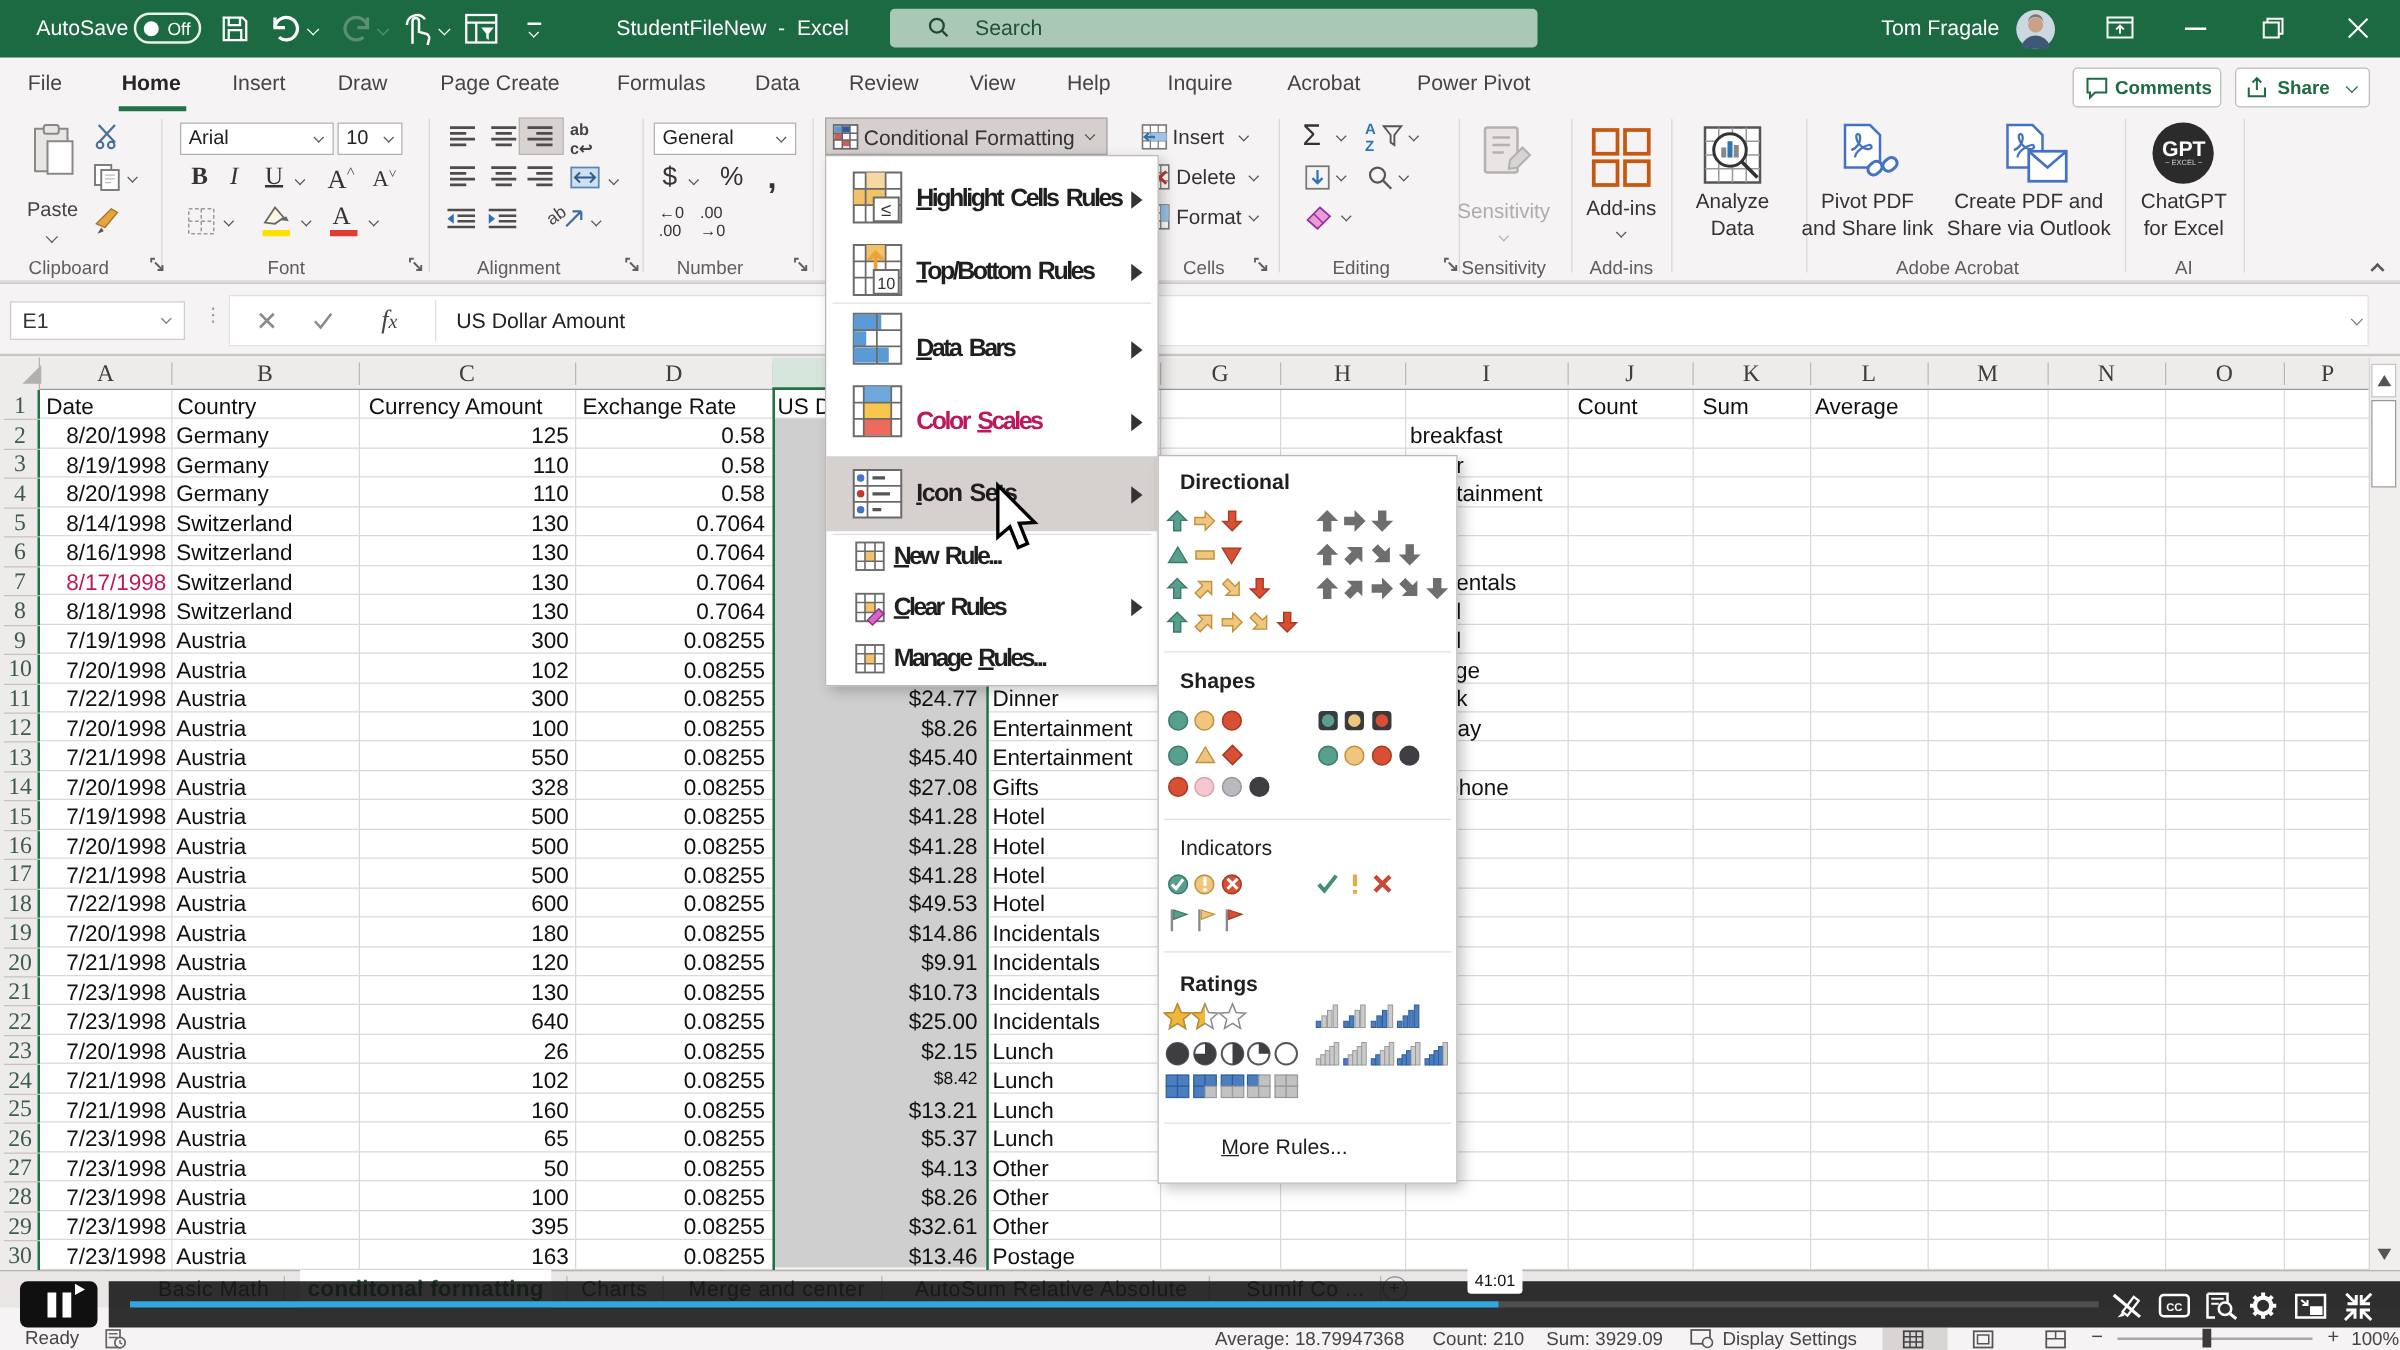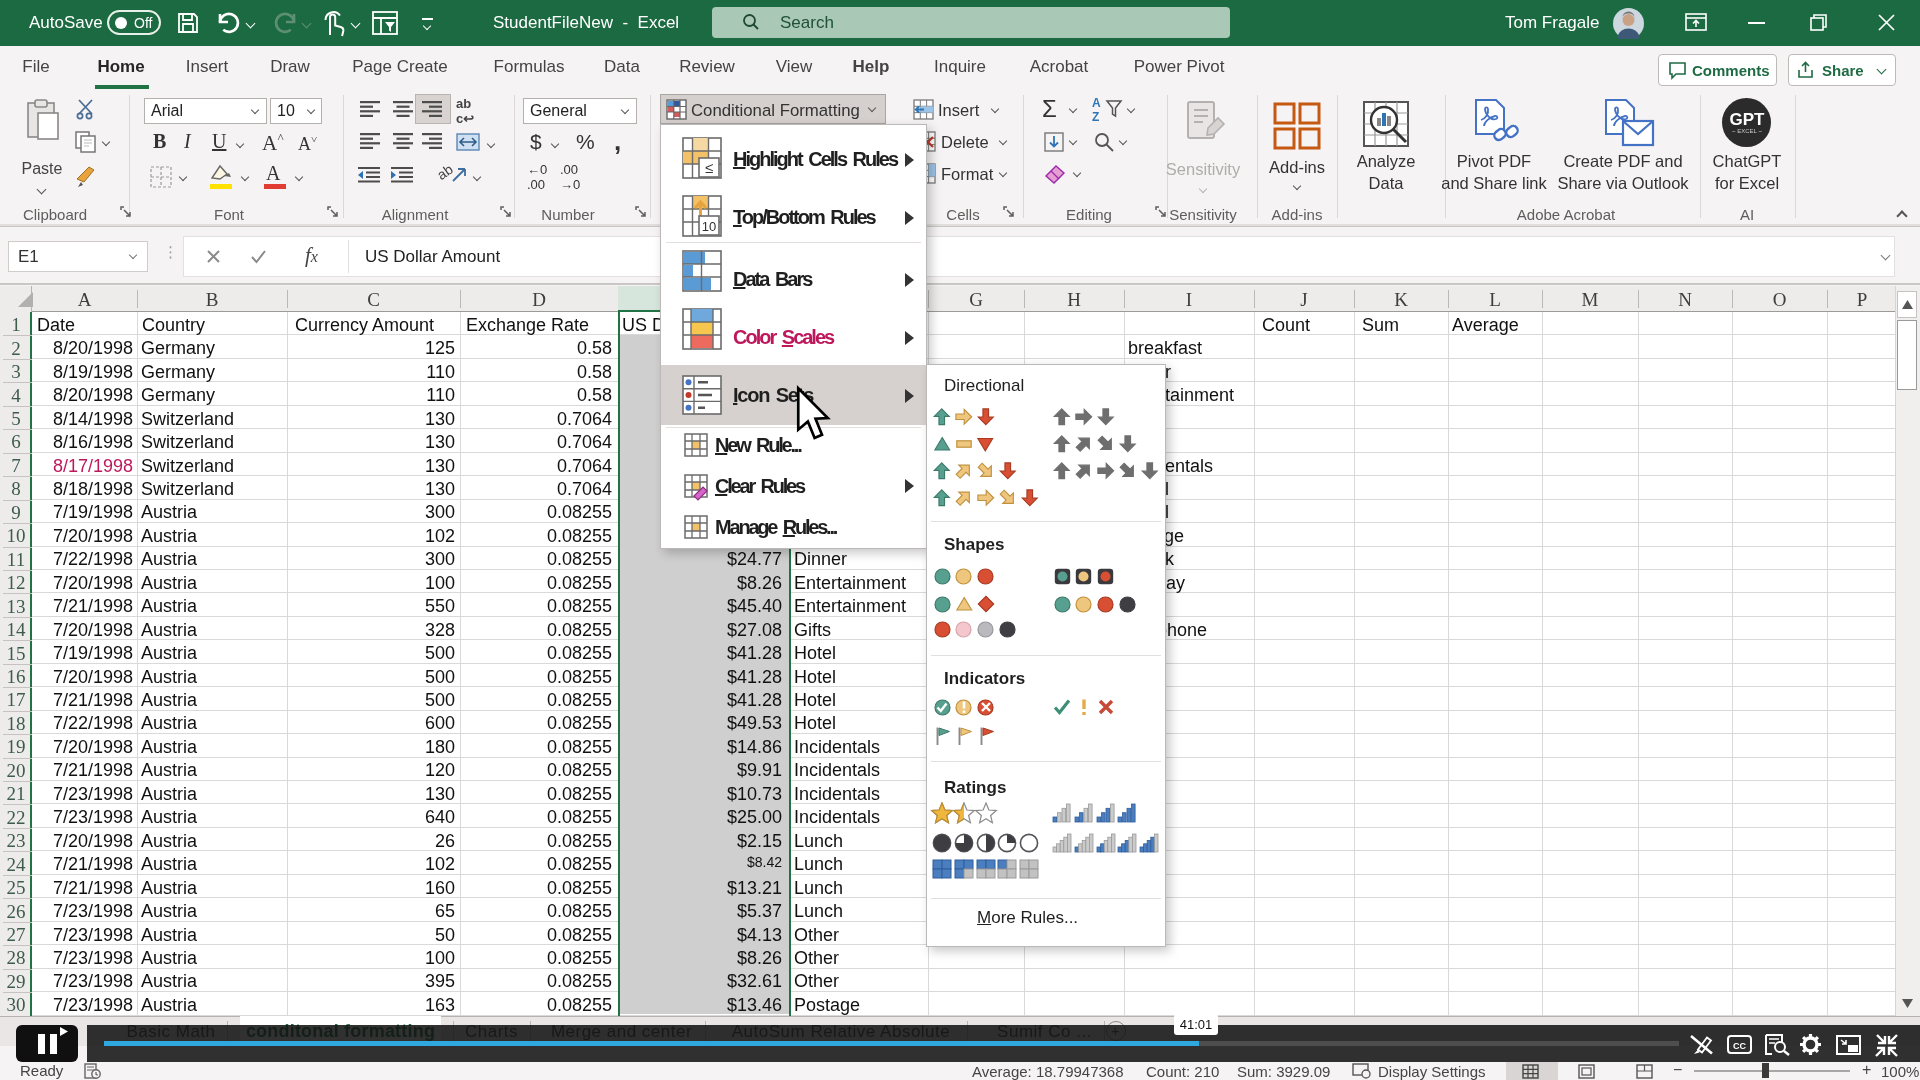--- a/index.html
+++ b/index.html
@@ -71,21 +71,21 @@
     </svg>
 <div class="t" style="left:36px;top:57px;font-size:17px;color:#444;font-weight:normal;transform:translateX(-50%)">File</div>
 <div class="t" style="left:121px;top:57px;font-size:17px;color:#262626;font-weight:bold;transform:translateX(-50%)">Home</div>
 <div class="t" style="left:207px;top:57px;font-size:17px;color:#444;font-weight:normal;transform:translateX(-50%)">Insert</div>
 <div class="t" style="left:290px;top:57px;font-size:17px;color:#444;font-weight:normal;transform:translateX(-50%)">Draw</div>
 <div class="t" style="left:400px;top:57px;font-size:17px;color:#444;font-weight:normal;transform:translateX(-50%)">Page Create</div>
 <div class="t" style="left:529px;top:57px;font-size:17px;color:#444;font-weight:normal;transform:translateX(-50%)">Formulas</div>
 <div class="t" style="left:622px;top:57px;font-size:17px;color:#444;font-weight:normal;transform:translateX(-50%)">Data</div>
 <div class="t" style="left:707px;top:57px;font-size:17px;color:#444;font-weight:normal;transform:translateX(-50%)">Review</div>
 <div class="t" style="left:794px;top:57px;font-size:17px;color:#444;font-weight:normal;transform:translateX(-50%)">View</div>
-<div class="t" style="left:871px;top:57px;font-size:17px;color:#444;font-weight:bold;transform:translateX(-50%)">Help</div>
+<div class="t" style="left:871px;top:57px;font-size:17px;color:#444;font-weight:normal;transform:translateX(-50%)">Help</div>
 <div class="t" style="left:960px;top:57px;font-size:17px;color:#444;font-weight:normal;transform:translateX(-50%)">Inquire</div>
 <div class="t" style="left:1059px;top:57px;font-size:17px;color:#444;font-weight:normal;transform:translateX(-50%)">Acrobat</div>
 <div class="t" style="left:1179px;top:57px;font-size:17px;color:#444;font-weight:normal;transform:translateX(-50%)">Power Pivot</div>
 <div style="position:absolute;left:95px;top:85px;width:54px;height:4px;background:#217346"></div>
 <div style="position:absolute;left:1658px;top:54px;width:119px;height:32px;background:#fff;border:1px solid #bdbab8;border-radius:4px"></div>
 <svg style="left:1668px;top:61px" width="19" height="18" viewBox="0 0 19 18">
 <path d="M2 2 h15 v11 h-9 l-4 4 v-4 h-2 z" fill="none" stroke="#1e6b43" stroke-width="1.6"></path>
     </svg>
 <div class="t" style="left:1692px;top:62px;font-size:15px;color:#1e6b43;font-weight:bold">Comments</div>
 <div style="position:absolute;left:1788px;top:54px;width:108px;height:32px;background:#fff;border:1px solid #bdbab8;border-radius:4px"></div>
@@ -879,21 +879,21 @@
 <svg style="left:905px;top:479px" width="9" height="14" viewBox="0 0 9 14">
       <path d="M0 0 L9 7 L0 14 Z" fill="#333"></path>
     </svg>
 <svg style="left:684px;top:515px" width="24" height="24" viewBox="0 0 24 24">
 <rect x="1" y="1" width="22" height="22" fill="#fff" stroke="#6b6b6b" stroke-width="1.5"></rect>
 <rect x="8" y="8" width="8" height="8" fill="#f3c268"></rect>
 <path d="M1 8 h22 M1 16 h22 M8 1 v22 M16 1 v22" stroke="#6b6b6b" stroke-width="1.3"></path>
     </svg>
 <div class="t" style="left:715px;top:516px;font-size:20px;font-weight:bold;color:#1f1f1f;letter-spacing:-2.2px;word-spacing:3px">Manage <span style="text-decoration:underline">R</span>ules...</div>
 <div style="position:absolute;left:926px;top:364px;width:240px;height:583px;background:#fff;border:1px solid #bbb8b7;box-shadow:4px 4px 10px rgba(0,0,0,0.22)"></div>
-<div class="t" style="left:944px;top:376px;font-size:17px;font-weight:normal;color:#1f1f1f">Directional</div>
+<div class="t" style="left:944px;top:376px;font-size:17px;font-weight:bold;color:#1f1f1f">Directional</div>
 <svg style="left:933.2px;top:408.2px" width="17.5" height="17.5" viewBox="0 0 20 20">
       <path d="M10 1 L18.5 9.5 L13.2 9.5 L13.2 19 L6.8 19 L6.8 9.5 L1.5 9.5 Z" fill="#57a08f" stroke="#3e7a6a" stroke-width="1.3" transform="rotate(0 10 10)"></path>
     </svg>
 <svg style="left:955.0px;top:408.2px" width="17.5" height="17.5" viewBox="0 0 20 20">
       <path d="M10 1 L18.5 9.5 L13.2 9.5 L13.2 19 L6.8 19 L6.8 9.5 L1.5 9.5 Z" fill="#efc67e" stroke="#c0913e" stroke-width="1.3" transform="rotate(90 10 10)"></path>
     </svg>
 <svg style="left:976.9px;top:408.2px" width="17.5" height="17.5" viewBox="0 0 20 20">
       <path d="M10 1 L18.5 9.5 L13.2 9.5 L13.2 19 L6.8 19 L6.8 9.5 L1.5 9.5 Z" fill="#d94f33" stroke="#a83a22" stroke-width="1.3" transform="rotate(180 10 10)"></path>
     </svg>
 <svg style="left:1053.2px;top:408.2px" width="17.5" height="17.5" viewBox="0 0 20 20">
@@ -1018,21 +1018,21 @@
 <svg style="left:955.3px;top:620.5px" width="17" height="17" viewBox="0 0 17 17">
       <circle cx="8.5" cy="8.5" r="7.5" fill="#f4c7ce" stroke="#d8a3ab" stroke-width="1.2"></circle>
     </svg>
 <svg style="left:977.1px;top:620.5px" width="17" height="17" viewBox="0 0 17 17">
       <circle cx="8.5" cy="8.5" r="7.5" fill="#b9b9be" stroke="#97979c" stroke-width="1.2"></circle>
     </svg>
 <svg style="left:998.9px;top:620.5px" width="17" height="17" viewBox="0 0 17 17">
       <circle cx="8.5" cy="8.5" r="7.5" fill="#3f3e43" stroke="#3f3e43" stroke-width="1.2"></circle>
     </svg>
 <div style="position:absolute;left:931px;top:655px;width:230px;height:1px;background:#e2e0df"></div>
-<div class="t" style="left:944px;top:669px;font-size:17px;font-weight:bold;color:#1f1f1f">Indicators</div>
+<div class="t" style="left:944px;top:669px;font-size:17px;font-weight:normal;color:#1f1f1f">Indicators</div>
 <svg style="left:933.5px;top:698.5px" width="17" height="17" viewBox="0 0 17 17">
       <circle cx="8.5" cy="8.5" r="7.5" fill="#57a08f" stroke="#3e7a6a" stroke-width="1.2"></circle>
     </svg>
     <svg style="left:932px;top:697px" width="20" height="20" viewBox="0 0 20 20">
       <path d="M5.5 10.5 L8.8 14 L14.5 6.5" fill="none" stroke="#fff" stroke-width="2.4"></path>
     </svg>
 <svg style="left:955.3px;top:698.5px" width="17" height="17" viewBox="0 0 17 17">
       <circle cx="8.5" cy="8.5" r="7.5" fill="#efc67e" stroke="#c0913e" stroke-width="1.2"></circle>
     </svg>
     <svg style="left:953.8px;top:697px" width="20" height="20" viewBox="0 0 20 20">

